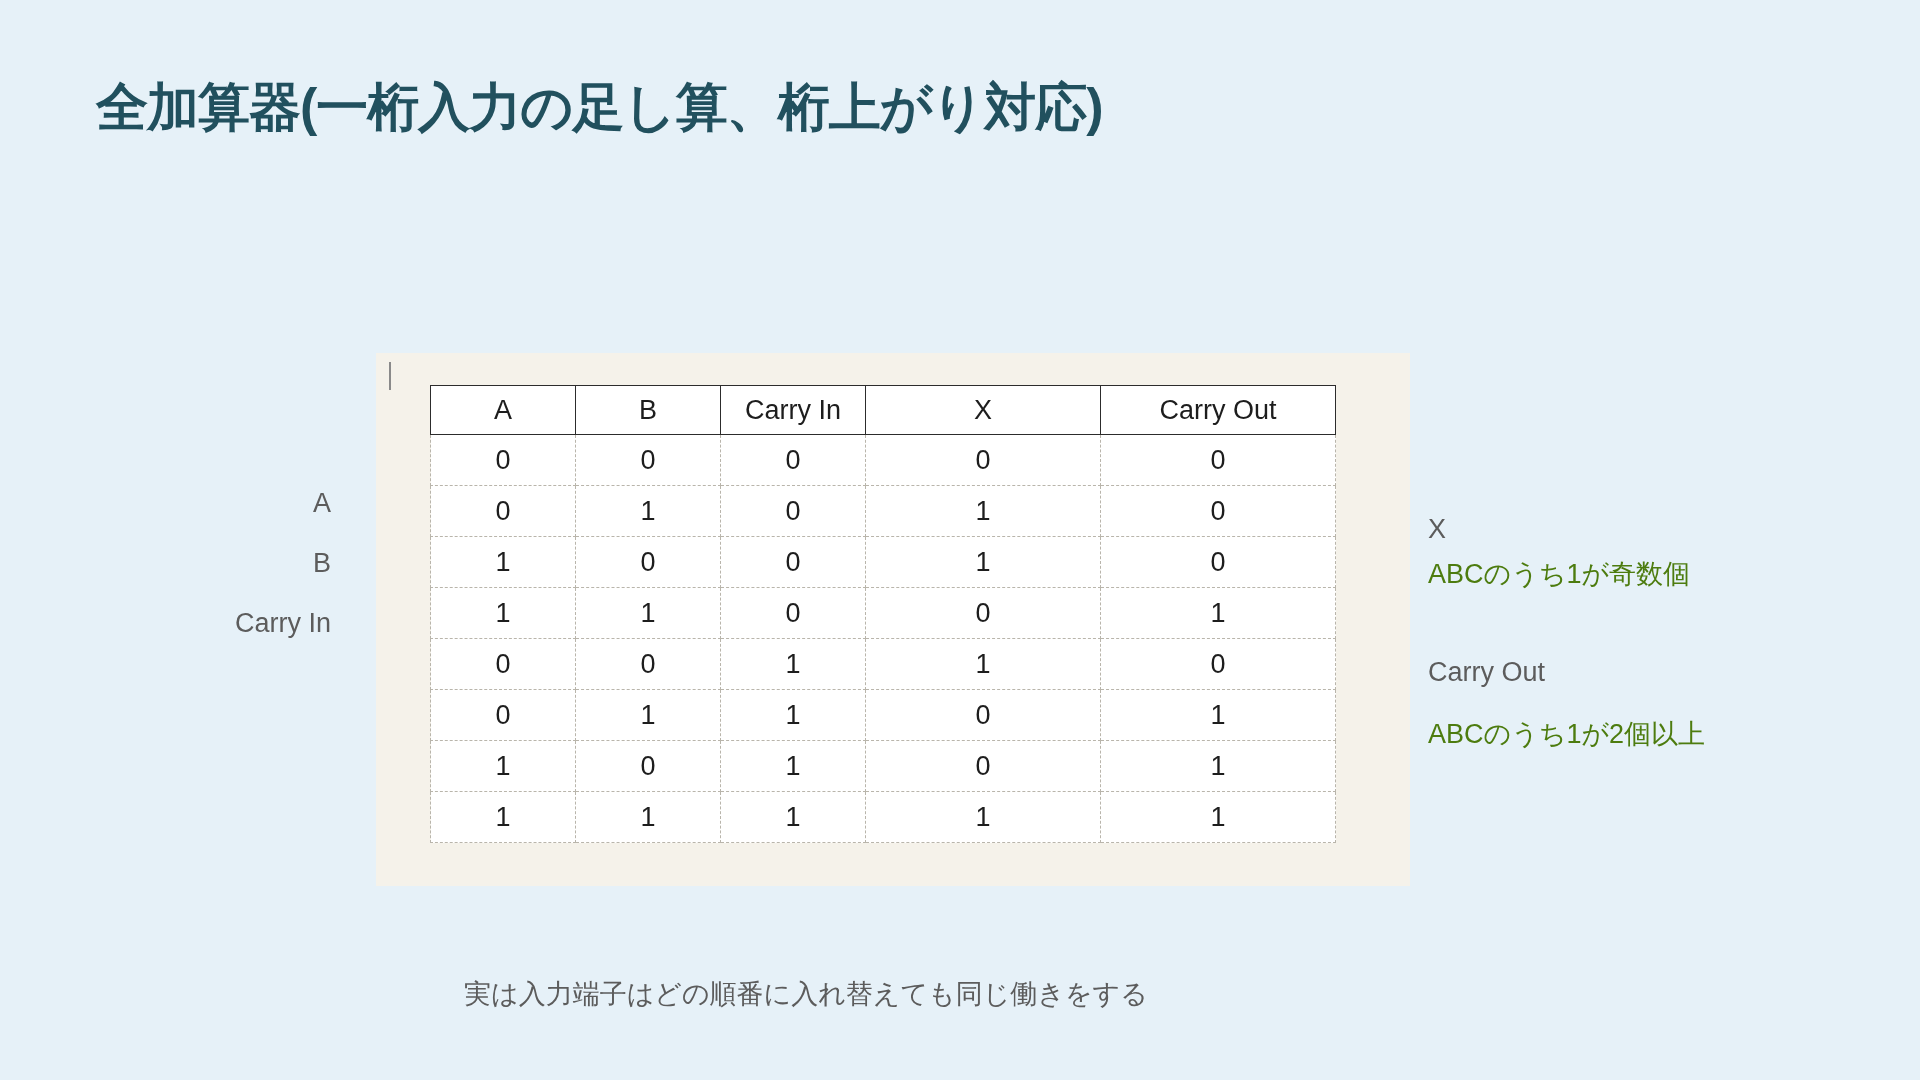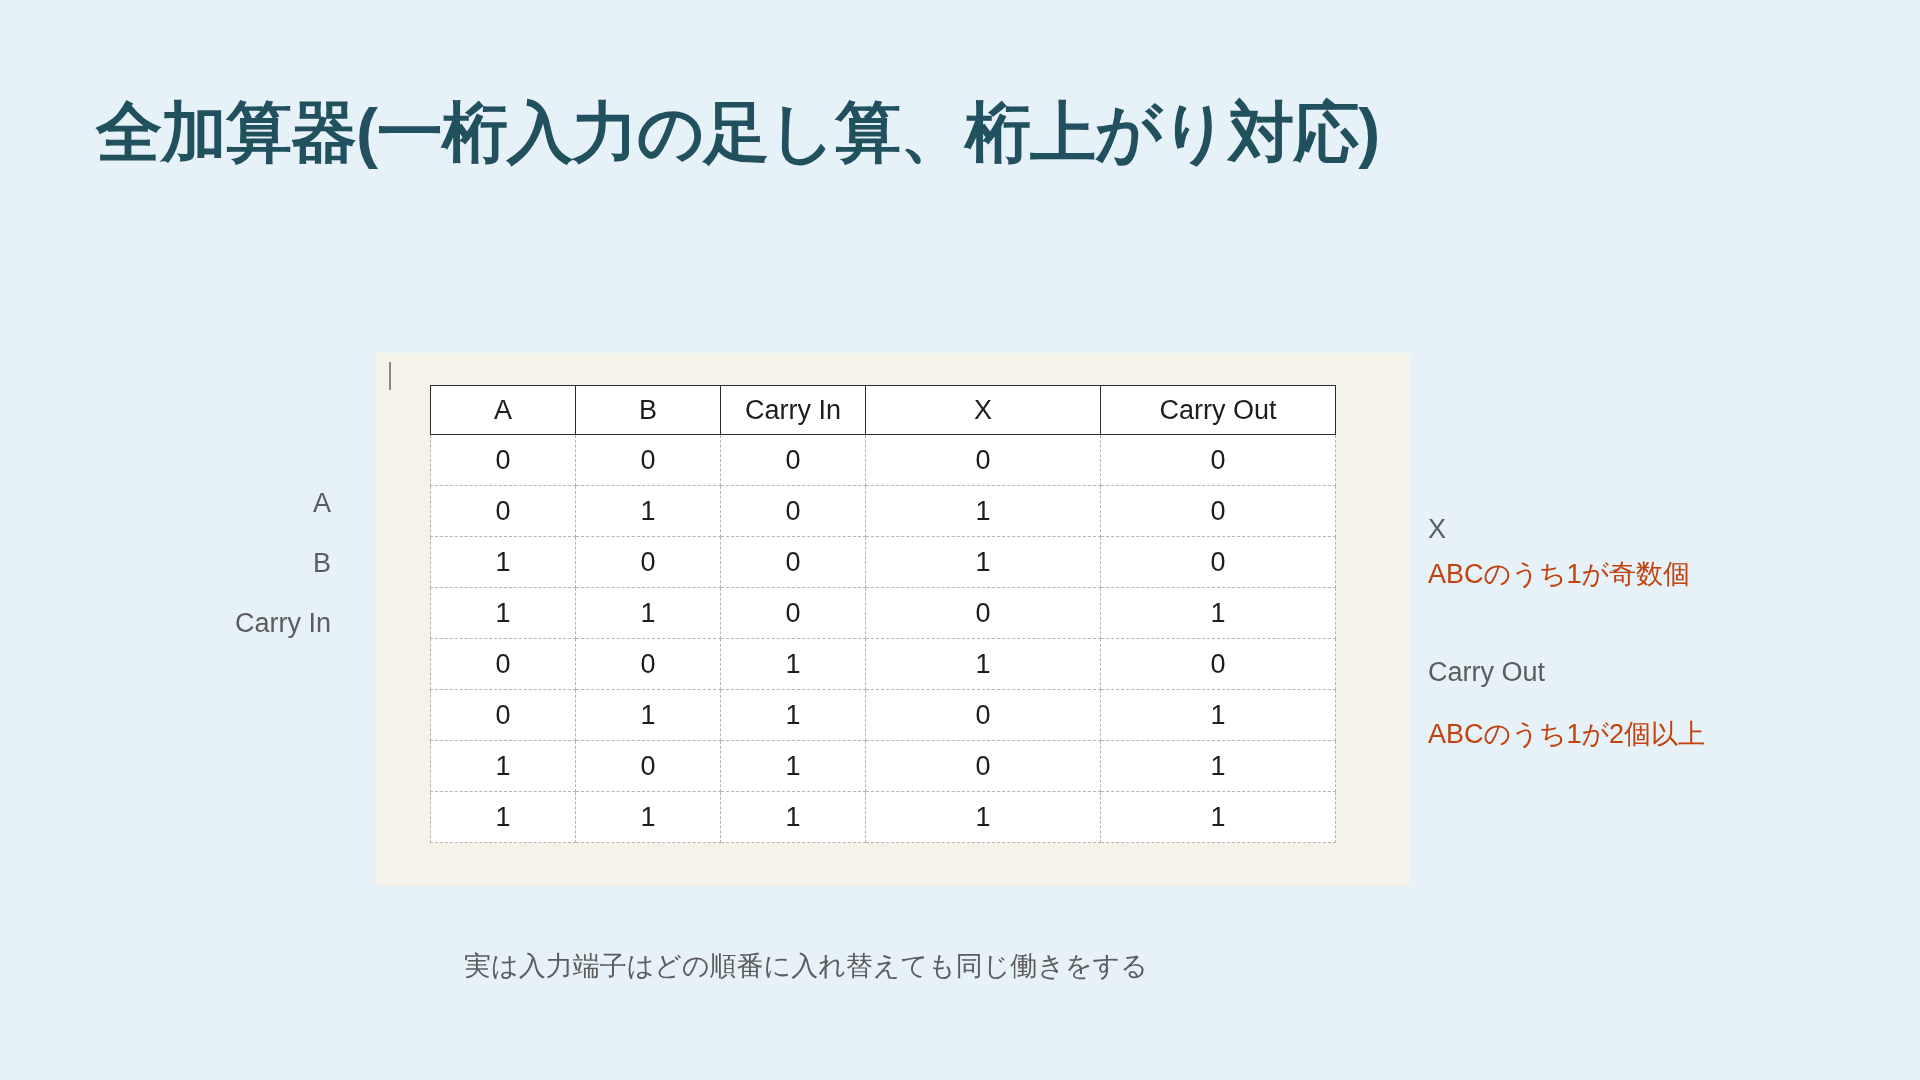--- a/index.html
+++ b/index.html
@@ -14,22 +14,22 @@
     overflow: hidden;
     position: relative;
   }
   #slide {
     position: absolute;
     inset: 0;
   }
   #page-title {
     position: absolute;
     left: 96px;
-    top: 88px;
-    font-size: 66px;
+    top: 73px;
+    font-size: 52px;
     font-weight: bold;
     color: #21505e;
     letter-spacing: -1px;
     white-space: nowrap;
   }
 
   
   .input-label {
     position: absolute;
     font-size: 27px;
@@ -113,30 +113,30 @@
     border-color: #111111;
   }
 
   
   .ann {
     position: absolute;
     font-size: 27px;
     white-space: nowrap;
   }
   .ann-title { color: #5c5c5c; }
-  .ann-desc  { color: #c2410c; text-align: center; }
+  .ann-desc  { color: #4d7c0f; text-align: center; }
   #ann-x-title  { left: 1428px; top: 514px; }
   #ann-x-desc   { left: 1428px; top: 556px; }
   #ann-c-title  { left: 1428px; top: 657px; }
   #ann-c-desc   { left: 1428px; top: 716px; }
 
   #footnote {
     position: absolute;
     left: 464px;
-    top: 948px;
+    top: 976px;
     font-size: 27px;
     color: #5c5c5c;
     white-space: nowrap;
   }
 </style>
 </head>
 <body>
 
 <div id="slide">
 

